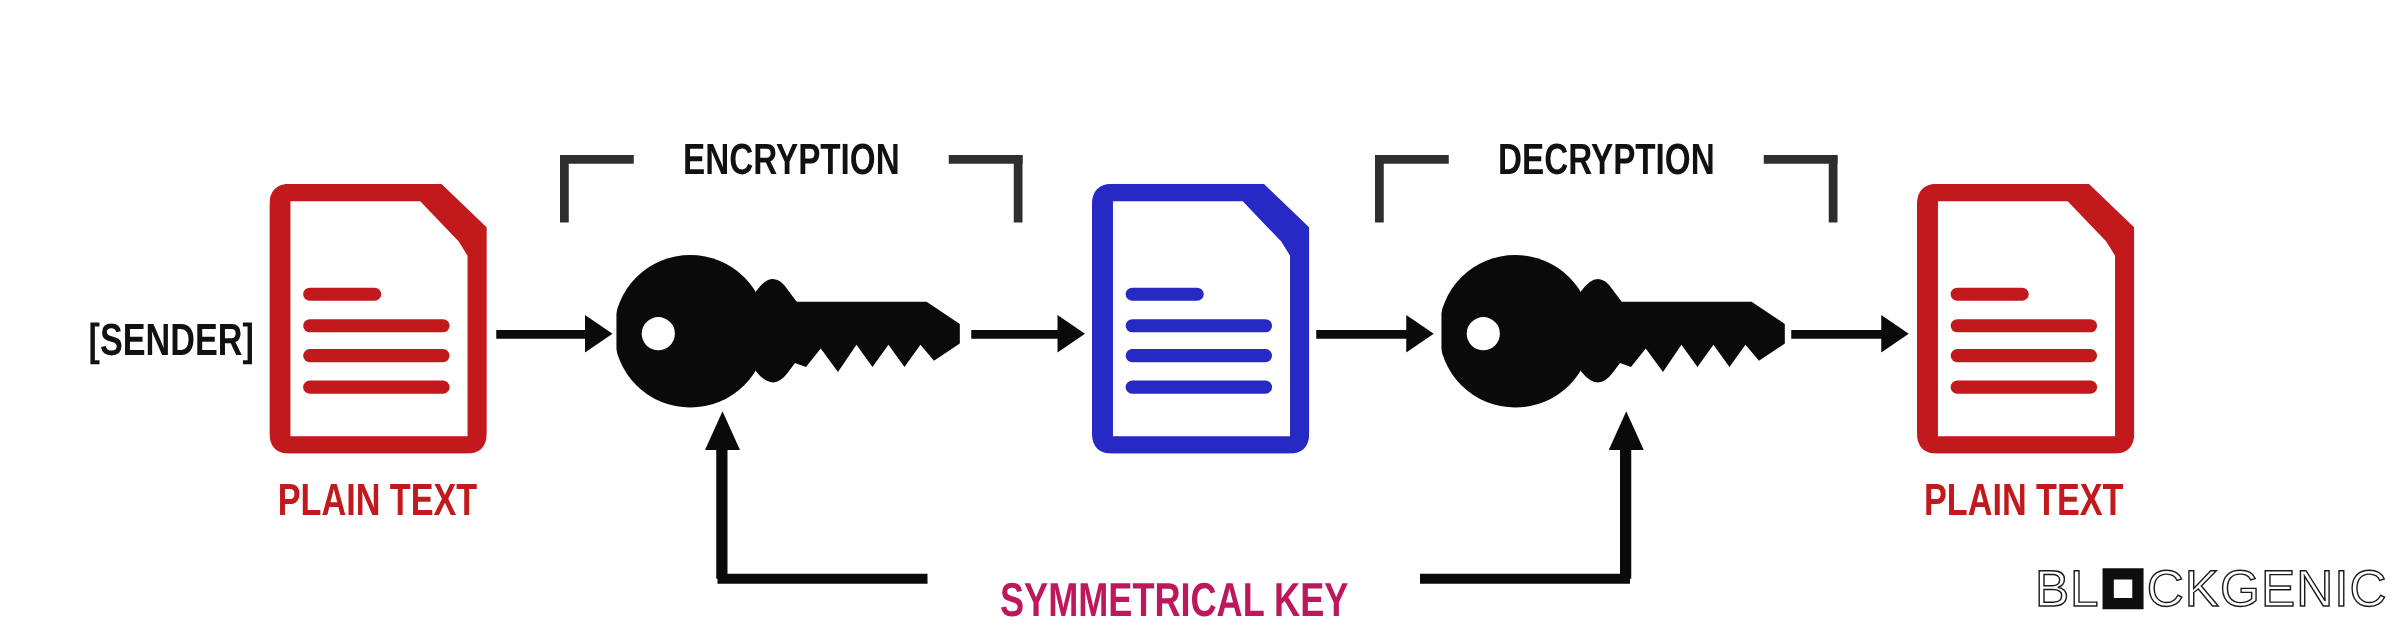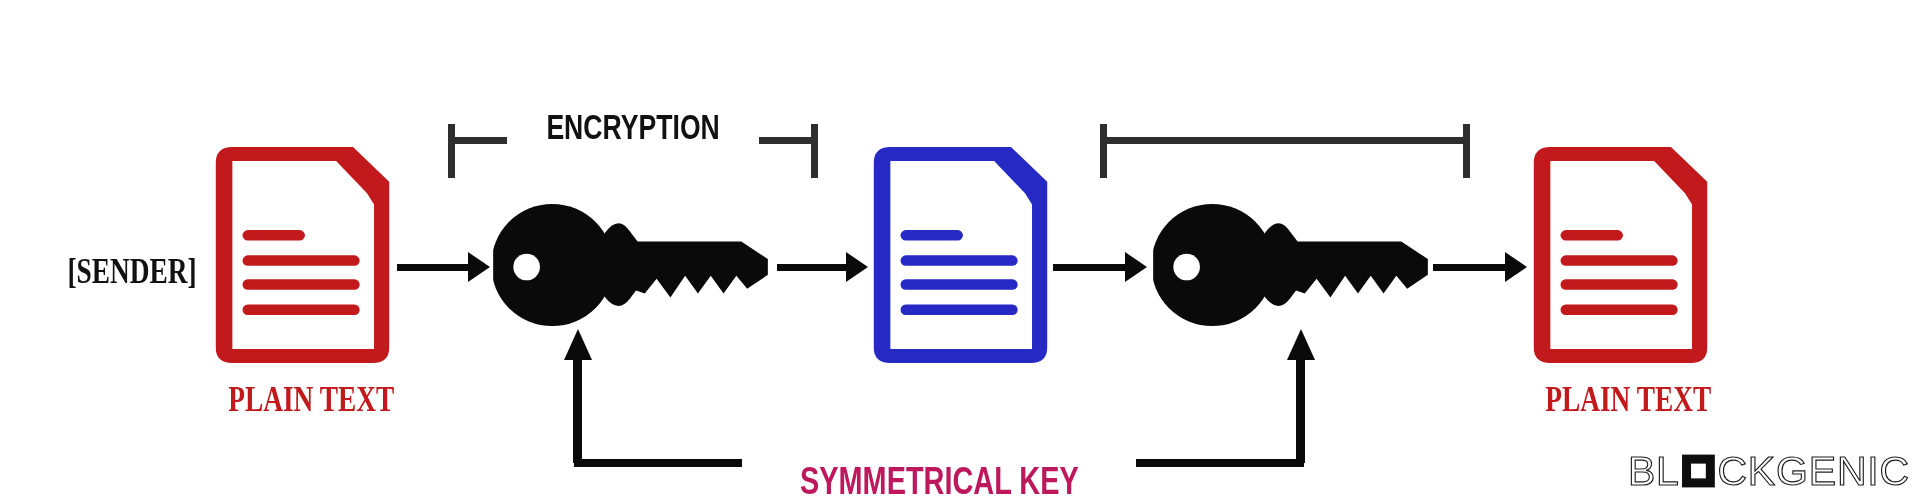--- a/index.html
+++ b/index.html
@@ -13,32 +13,32 @@
   .abs{position:absolute;}
   
   .lbl{
     font-weight:700;
     font-size:36px;
     line-height:1.1;
     color:#111111;
     white-space:nowrap;
   }
   .cond{display:inline-block;transform:scaleX(0.76);transform-origin:50% 50%;}
-  .center{display:flex;align-items:center;font-family:Liberation Serif, serif;}
+  .center{display:flex;justify-content:center;align-items:center;}
   .red{color:#C2191C;}
   .blue{color:#2729C4;}
 
   
   .h-arrow{position:absolute;height:30px;}
   .h-arrow .shaft{position:absolute;left:0;right:16px;top:11.5px;height:7px;background:#0a0a0a;}
   .h-arrow .head{position:absolute;right:0;top:0;width:0;height:0;
     border-top:15px solid transparent;border-bottom:15px solid transparent;border-left:22px solid #0a0a0a;}
 
   
-  .bracket{position:absolute;height:34px;display:flex;align-items:flex-end;}
+  .bracket{position:absolute;height:34px;display:flex;align-items:center;}
   .bracket .seg{flex:1;height:7px;background:#2e2e2e;}
   .bracket .bk-label{padding:0 12px;font-weight:700;font-size:35px;line-height:1;color:#111;white-space:nowrap;}
   .bracket::before,.bracket::after{content:"";position:absolute;top:13.5px;width:7px;height:54px;background:#2e2e2e;}
   .bracket::before{left:0;}
   .bracket::after{right:0;}
 
   
   .sym-line{position:absolute;left:574px;top:445px;width:730px;height:36px;display:flex;align-items:center;}
   .sym-line .seg{flex:1;height:8px;background:#0a0a0a;}
   .sym-line .sym-label{padding:0 14px;font-weight:700;font-size:38px;line-height:1;color:#be185d;white-space:nowrap;margin-top:35px;}
@@ -118,20 +118,21 @@
       <use href="#doc-shape"></use>
     </svg>
 
   <div class="h-arrow" style="left:1053px;top:252px;width:94px;">
     <div class="shaft"></div>
     <div class="head"></div>
   </div>
 
   <div class="bracket" style="left:1100px;top:110px;width:370px;">
     <div class="seg"></div>
+    <span class="bk-label"><span class="cond">DECRYPTION</span></span>
     <div class="seg"></div>
   </div>
 
   <svg class="icon" style="left:1152px;top:202px;" width="278" height="128" viewBox="0 0 280 130">
       <use href="#key-shape"></use>
     </svg>
 
   <div class="h-arrow" style="left:1433px;top:252px;width:94px;">
     <div class="shaft"></div>
     <div class="head"></div>

